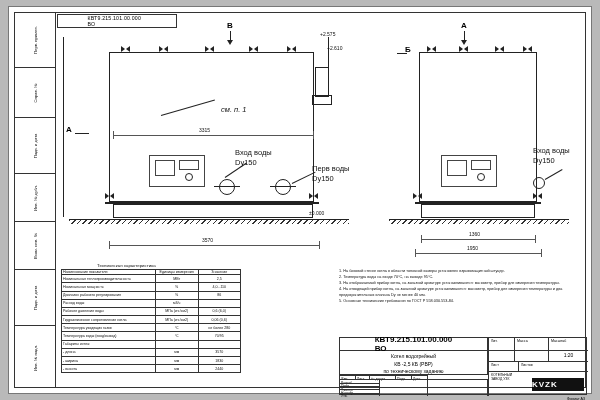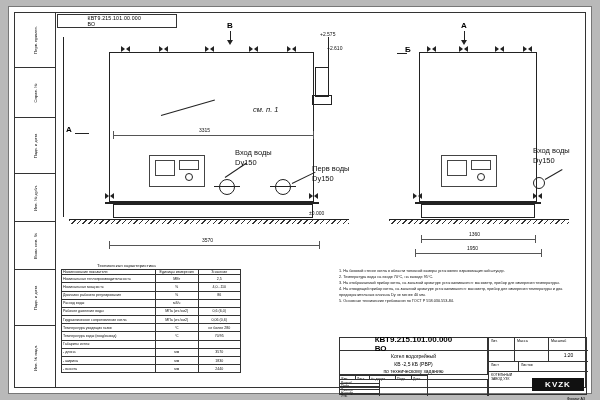--- a/index.html
+++ b/index.html
@@ -9,21 +9,21 @@
   
   .leftcol{position:absolute;left:5px;top:5px;width:42px;bottom:5px;border-right:1.2px solid #333;box-sizing:border-box;}
   .leftcol .cell{position:absolute;left:0;right:0;border-bottom:1px solid #333;box-sizing:border-box;}
   .vtext{position:absolute;left:50%;top:50%;transform:translate(-50%,-50%) rotate(-90deg);white-space:nowrap;font-size:4.2px;color:#111;}
   
   .topbox{position:absolute;left:48px;top:7px;width:120px;height:14px;border:1px solid #333;box-sizing:border-box;}
   .topbox span{position:absolute;left:50%;top:50%;transform:translate(-50%,-50%);font-size:5.2px;letter-spacing:.2px;}
   
   .lab{position:absolute;font-size:5px;color:#111;white-space:nowrap;}
   .lab.big{font-size:7.5px;}
-  .lab.it{font-style:italic;margin-left:32px;}
+  .lab.it{font-style:italic;}
   
   .ln{position:absolute;background:#222;}
   .hl{height:1px;}
   .vl{width:1px;}
   .thin{background:#555;}
   .box{position:absolute;border:1.1px solid #222;box-sizing:border-box;}
   .boxl{position:absolute;border:1px solid #444;box-sizing:border-box;background:#fff;}
   .hatch{position:absolute;background:repeating-linear-gradient(135deg,#333 0 1px,transparent 1px 4px);}
   .sec-letter{position:absolute;font-size:8px;font-weight:bold;}
   .arrow-d{position:absolute;width:0;height:0;border-left:3px solid transparent;border-right:3px solid transparent;border-top:5px solid #222;}
@@ -43,21 +43,21 @@
   
   .stamp{position:absolute;left:330px;top:330px;width:248px;height:58px;border:1.2px solid #333;box-sizing:border-box;}
   .st-title{position:absolute;left:0;top:0;width:148px;height:13px;border-bottom:1px solid #333;border-right:1px solid #333;box-sizing:border-box;}
   .st-title span{position:absolute;left:50%;top:50%;transform:translate(-50%,-50%);font-size:8px;font-weight:bold;}
   .st-name{position:absolute;left:0;top:13px;width:148px;height:24px;border-bottom:1px solid #333;border-right:1px solid #333;box-sizing:border-box;text-align:center;padding-top:2px;}
   .st-name div{font-size:5px;line-height:1.5;}
   .st-grid{position:absolute;left:148px;top:0;right:0;bottom:0;}
   .st-cell{position:absolute;border-left:1px solid #333;border-bottom:1px solid #333;box-sizing:border-box;font-size:3.6px;padding:1px 2px;}
   .cols{position:absolute;left:0;top:37px;width:148px;height:21px;}
   .ccell{position:absolute;border-top:1px solid #333;border-right:1px solid #333;box-sizing:border-box;font-size:3.4px;padding:.5px 1px;}
-  .logo{position:absolute;right:2px;bottom:3px;width:52px;height:13px;background:#111;color:#fff;font-size:8px;font-weight:bold;text-align:center;line-height:13px;letter-spacing:1px;}
+  .logo{position:absolute;right:2px;bottom:3px;width:52px;height:13px;background:#111;color:#fff;font-size:8px;font-weight:bold;line-height:13px;letter-spacing:1px;}
   .fmt{position:absolute;right:4px;bottom:-1px;font-size:3.6px;}
   .leader{position:absolute;background:#222;height:1px;transform-origin:left center;}
 </style>
 </head>
 <body>
 
 <div id="sheet">
   <div class="frame"></div>
 
   <div class="leftcol">

